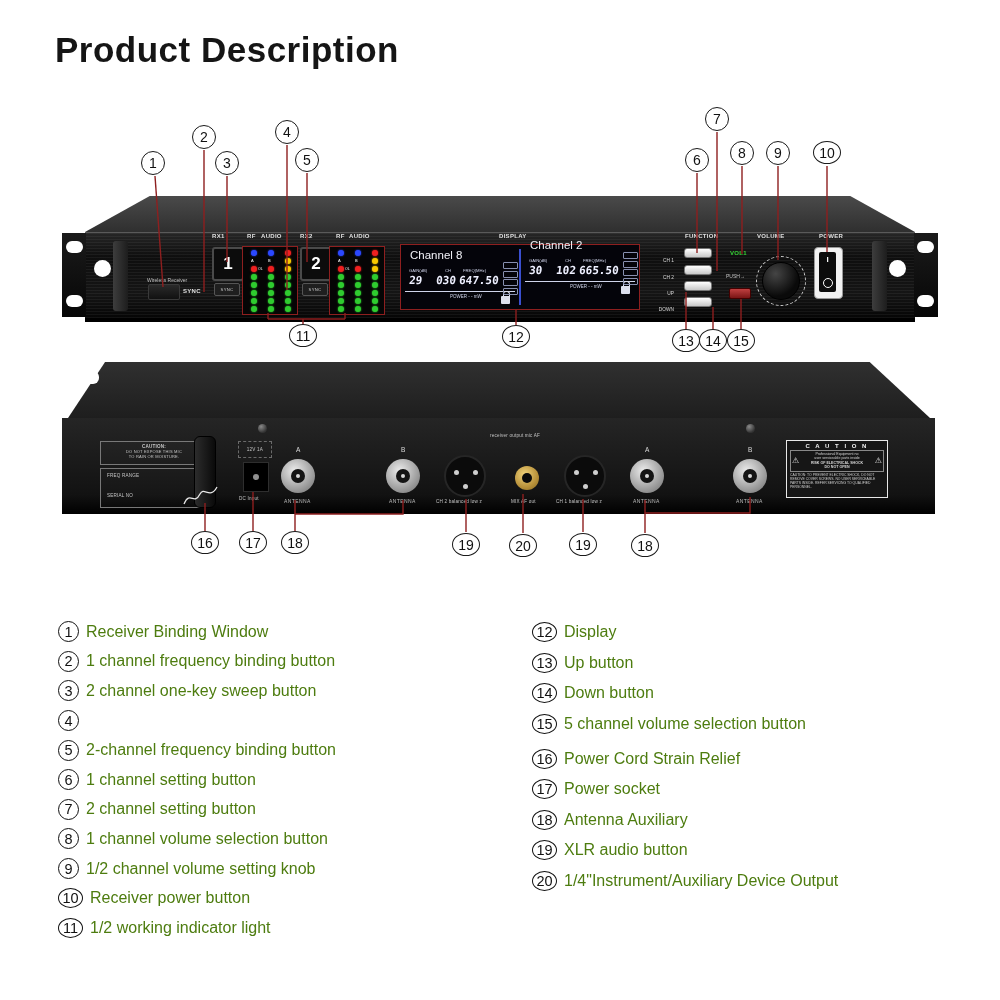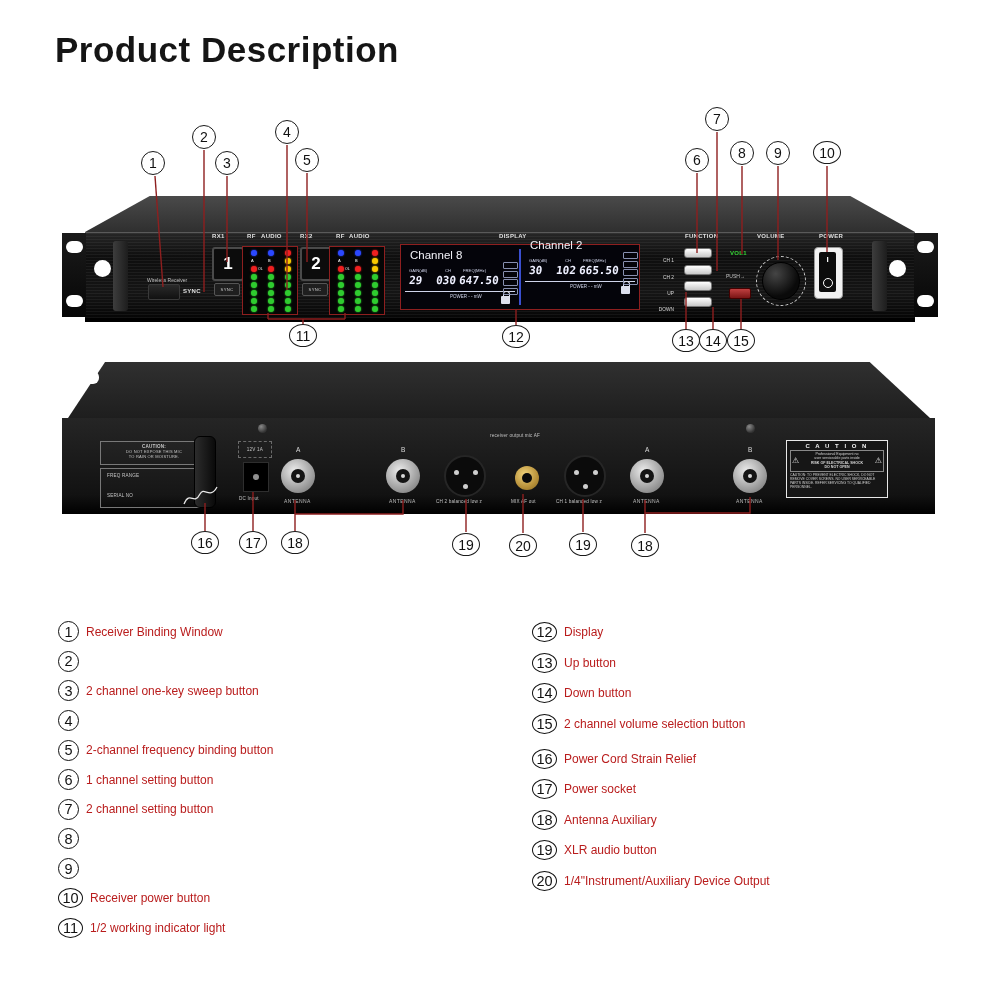--- a/index.html
+++ b/index.html
@@ -88,21 +88,21 @@
   .tri{font-size:8px;color:#e0e0e0;}
   
   .callout{position:absolute;width:24px;height:24px;border:1.5px solid #1a1a1a;border-radius:50%;background:#fff;
      display:flex;align-items:center;justify-content:center;font-size:14px;color:#111;box-sizing:border-box;z-index:5;}
   .callout.wide{width:28px;height:23px;}
   #callout-lines{position:absolute;left:0;top:0;z-index:4;pointer-events:none;}
   .lrow{display:flex;align-items:center;}
   .lnum{min-width:21px;height:21px;border:1.4px solid #111;border-radius:50%;display:inline-flex;
      align-items:center;justify-content:center;font-size:14.5px;margin-right:7px;box-sizing:border-box;}
   .lnum.wide{min-width:25px;height:20px;}
-  .ltext{font-size:12px;color:#b91c1c;white-space:nowrap;}
+  .ltext{font-size:16px;color:#4d7c0f;white-space:nowrap;}
 </style>
 </head>
 <body>
 
 <h1>Product Description</h1>
 
 <div class="abs front-top"></div>
 <div class="abs front-face"></div>
 <div class="abs front-base"></div>
 <div class="abs ear" style="left:62px"></div>
@@ -403,20 +403,21 @@
     <div class="callout wide" style="left: 569px; top: 533px;">19</div>
     <div class="callout wide" style="left: 631px; top: 534px;">18</div>
   </div>
 <div id="legend-left" class="abs" style="left:58px;top:617px">
     <div class="lrow" style="height: 29.6px;">
       <span class="lnum">1</span>
       <span class="ltext">Receiver Binding Window</span>
     </div>
     <div class="lrow" style="height: 29.6px;">
       <span class="lnum">2</span>
+      <span class="ltext">1 channel frequency binding button</span>
     </div>
     <div class="lrow" style="height: 29.6px;">
       <span class="lnum">3</span>
       <span class="ltext">2 channel one-key sweep button</span>
     </div>
     <div class="lrow" style="height: 29.6px;">
       <span class="lnum">4</span>
     </div>
     <div class="lrow" style="height: 29.6px;">
       <span class="lnum">5</span>
@@ -425,23 +426,25 @@
     <div class="lrow" style="height: 29.6px;">
       <span class="lnum">6</span>
       <span class="ltext">1 channel setting button</span>
     </div>
     <div class="lrow" style="height: 29.6px;">
       <span class="lnum">7</span>
       <span class="ltext">2 channel setting button</span>
     </div>
     <div class="lrow" style="height: 29.6px;">
       <span class="lnum">8</span>
+      <span class="ltext">1 channel volume selection button</span>
     </div>
     <div class="lrow" style="height: 29.6px;">
       <span class="lnum">9</span>
+      <span class="ltext">1/2 channel volume setting knob</span>
     </div>
     <div class="lrow" style="height: 29.6px;">
       <span class="lnum wide">10</span>
       <span class="ltext">Receiver power button</span>
     </div>
     <div class="lrow" style="height: 29.6px;">
       <span class="lnum wide">11</span>
       <span class="ltext">1/2 working indicator light</span>
     </div>
   </div>
@@ -453,21 +456,21 @@
     <div class="lrow" style="height: 30.6px;">
       <span class="lnum wide">13</span>
       <span class="ltext">Up button</span>
     </div>
     <div class="lrow" style="height: 30.6px;">
       <span class="lnum wide">14</span>
       <span class="ltext">Down button</span>
     </div>
     <div class="lrow" style="height: 30.6px;">
       <span class="lnum wide">15</span>
-      <span class="ltext">2 channel volume selection button</span>
+      <span class="ltext">5 channel volume selection button</span>
     </div>
     <div class="lrow" style="height: 30.6px; margin-top: 4px;">
       <span class="lnum wide">16</span>
       <span class="ltext">Power Cord Strain Relief</span>
     </div>
     <div class="lrow" style="height: 30.6px;">
       <span class="lnum wide">17</span>
       <span class="ltext">Power socket</span>
     </div>
     <div class="lrow" style="height: 30.6px;">

